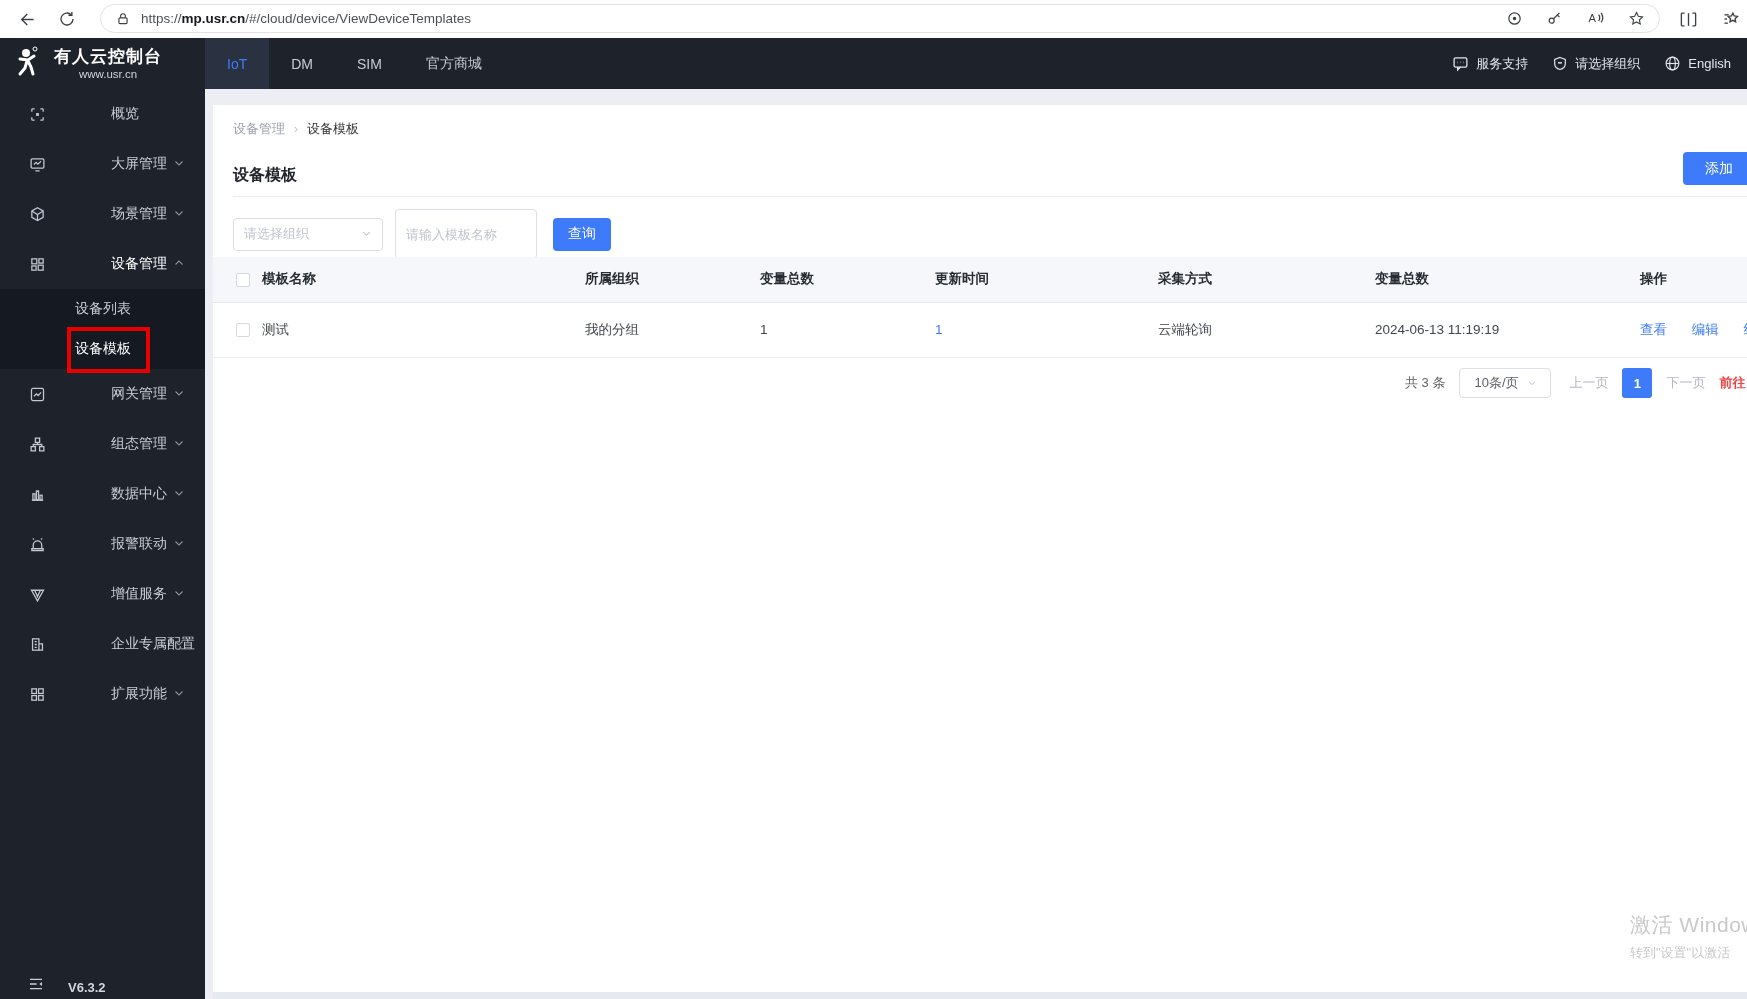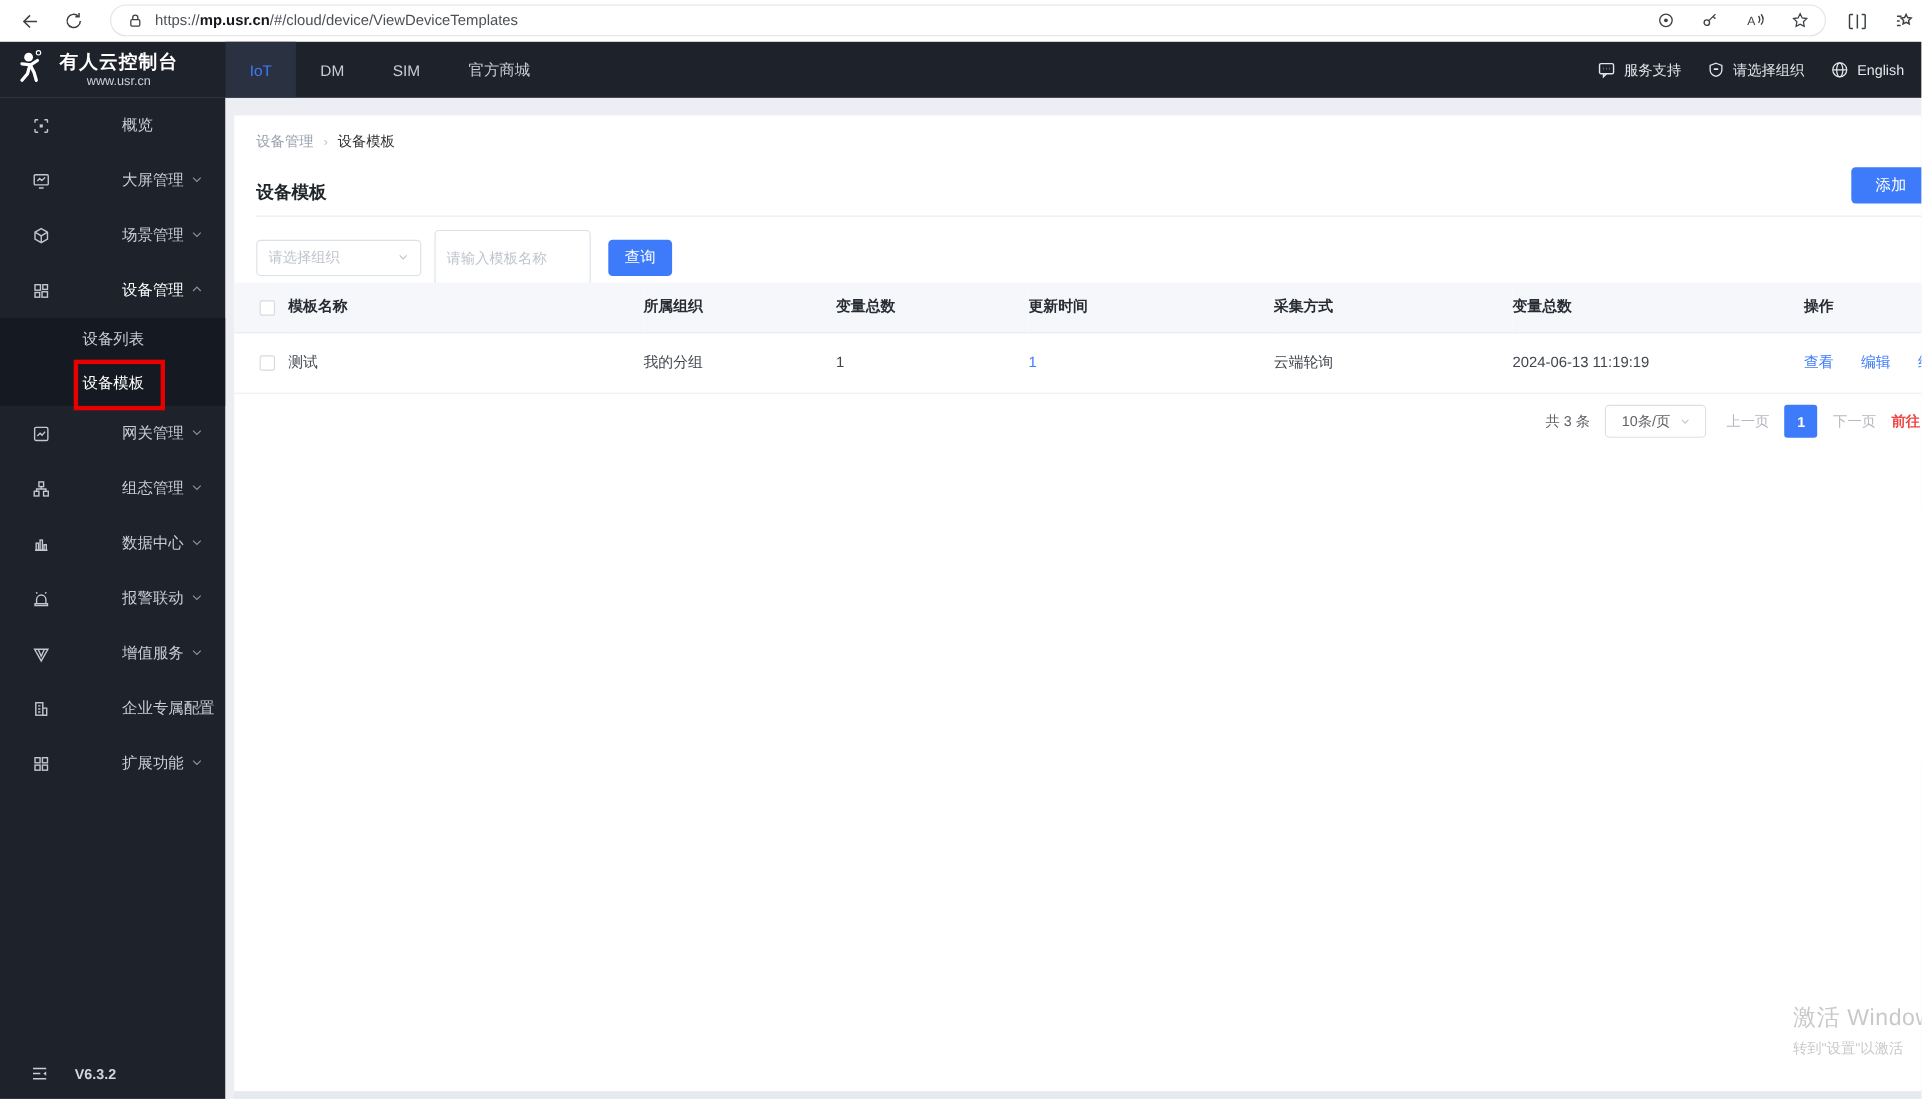--- a/index.html
+++ b/index.html
@@ -34,21 +34,21 @@
   
   .sidebar{position:absolute;left:0;top:89px;width:205px;height:910px;background:#1e222b;color:#c9cdd6;}
   .side-item{height:50px;display:flex;align-items:center;padding-left:28px;font-size:14px;cursor:pointer;position:relative;gap:43px;}
   .side-item .s-icon{width:18px;height:18px;display:flex;align-items:center;justify-content:center;color:#c2c7d1;}
   .side-item .s-label{margin-left:22px;}
   .side-item .chev{position:absolute;right:20px;color:#8b919d;}
   .side-item.active-parent{color:#fff;}
   .submenu{background:#151922;}
   .sub-item{height:40px;display:flex;align-items:center;padding-left:75px;font-size:14px;color:#c9cdd6;cursor:pointer;}
   .sub-item.current{color:#ffffff;}
-  .side-footer{position:absolute;left:0;bottom:4px;width:186px;height:26px;display:flex;align-items:flex-start;}
+  .side-footer{position:absolute;left:0;bottom:4px;width:186px;height:26px;display:flex;align-items:flex-end;}
   .collapse-ic{margin-left:28px;color:#c9cdd6;}
   .version{margin-left:24px;font-size:13px;color:#d2d6de;font-weight:600;}
 
   
   .annotation-box{position:absolute;left:67px;top:327px;width:83px;height:46px;border:4px solid #e60000;z-index:50;pointer-events:none;}
 
   
   .main{position:absolute;left:205px;top:89px;width:1542px;height:910px;background:#eceef4;}
   .card{position:absolute;left:8px;top:16px;right:0;height:887px;background:#fff;overflow:hidden;}
 

